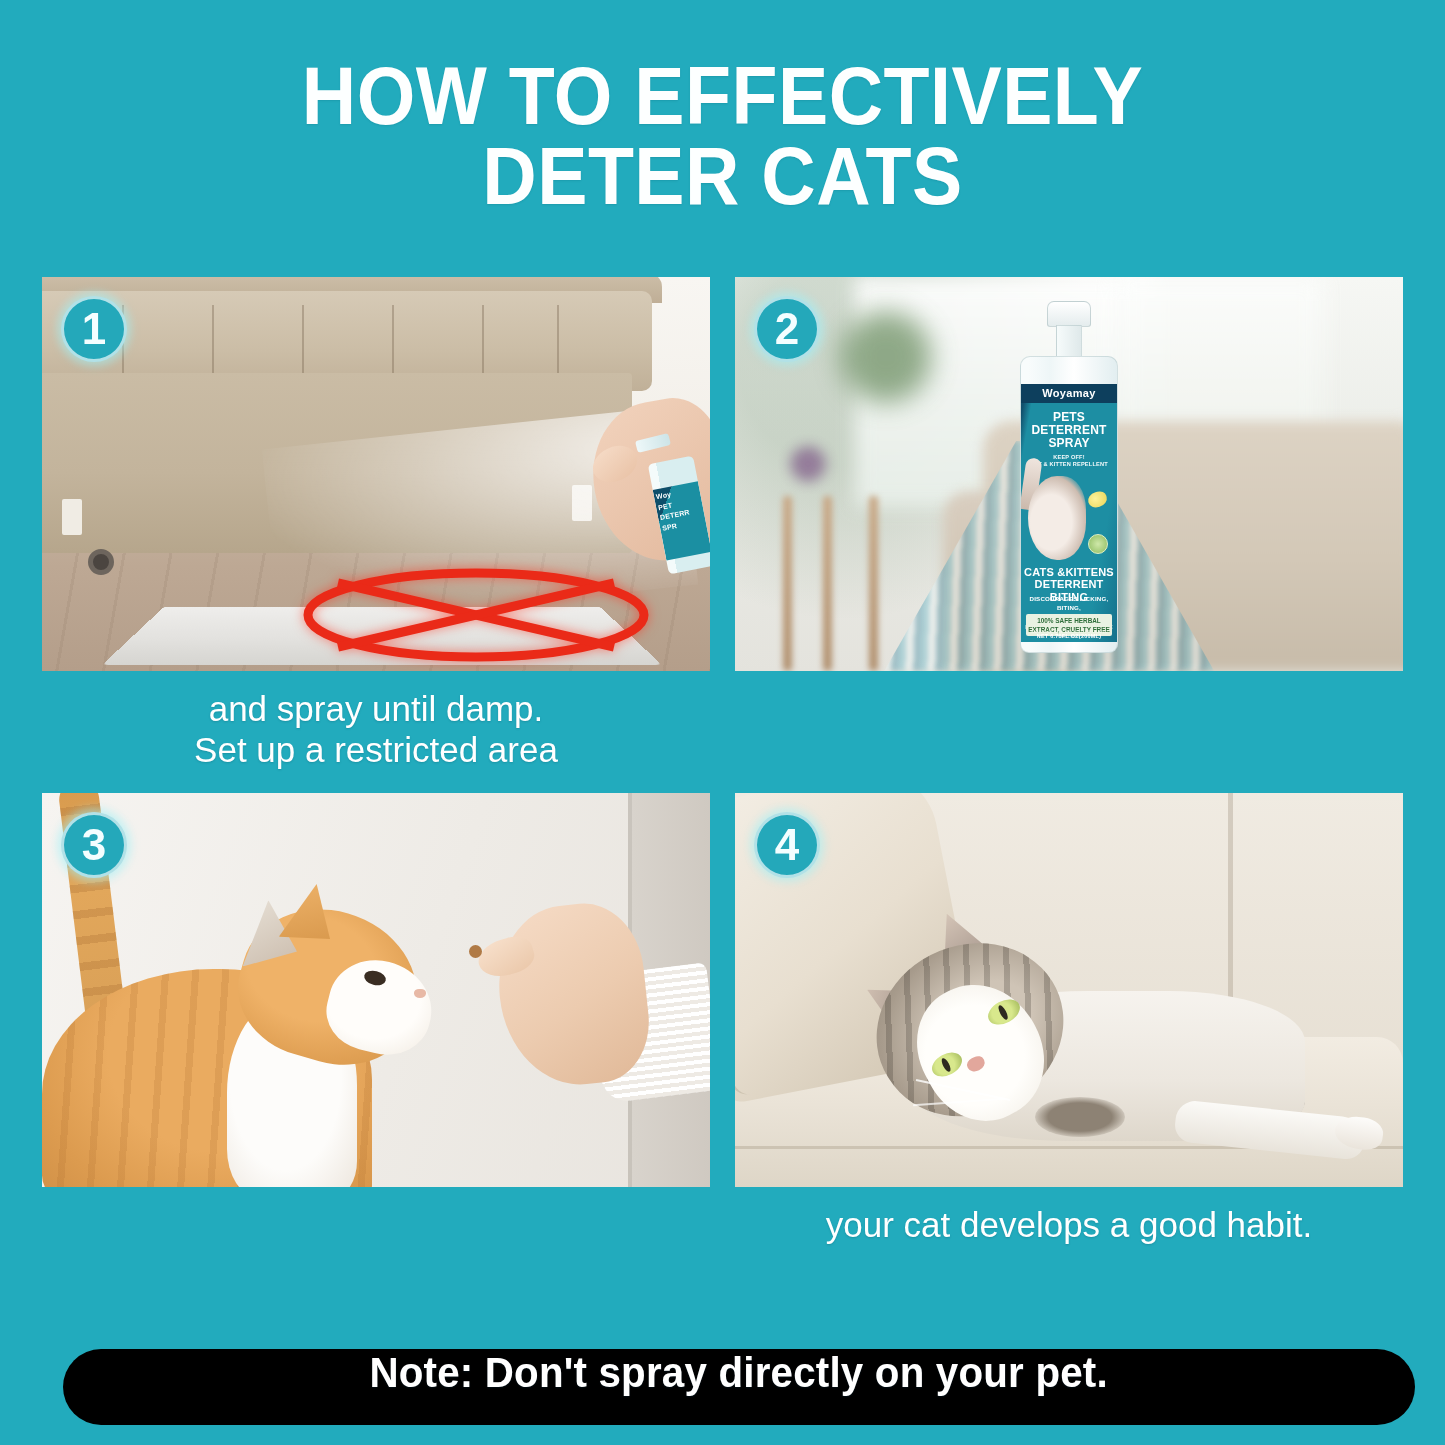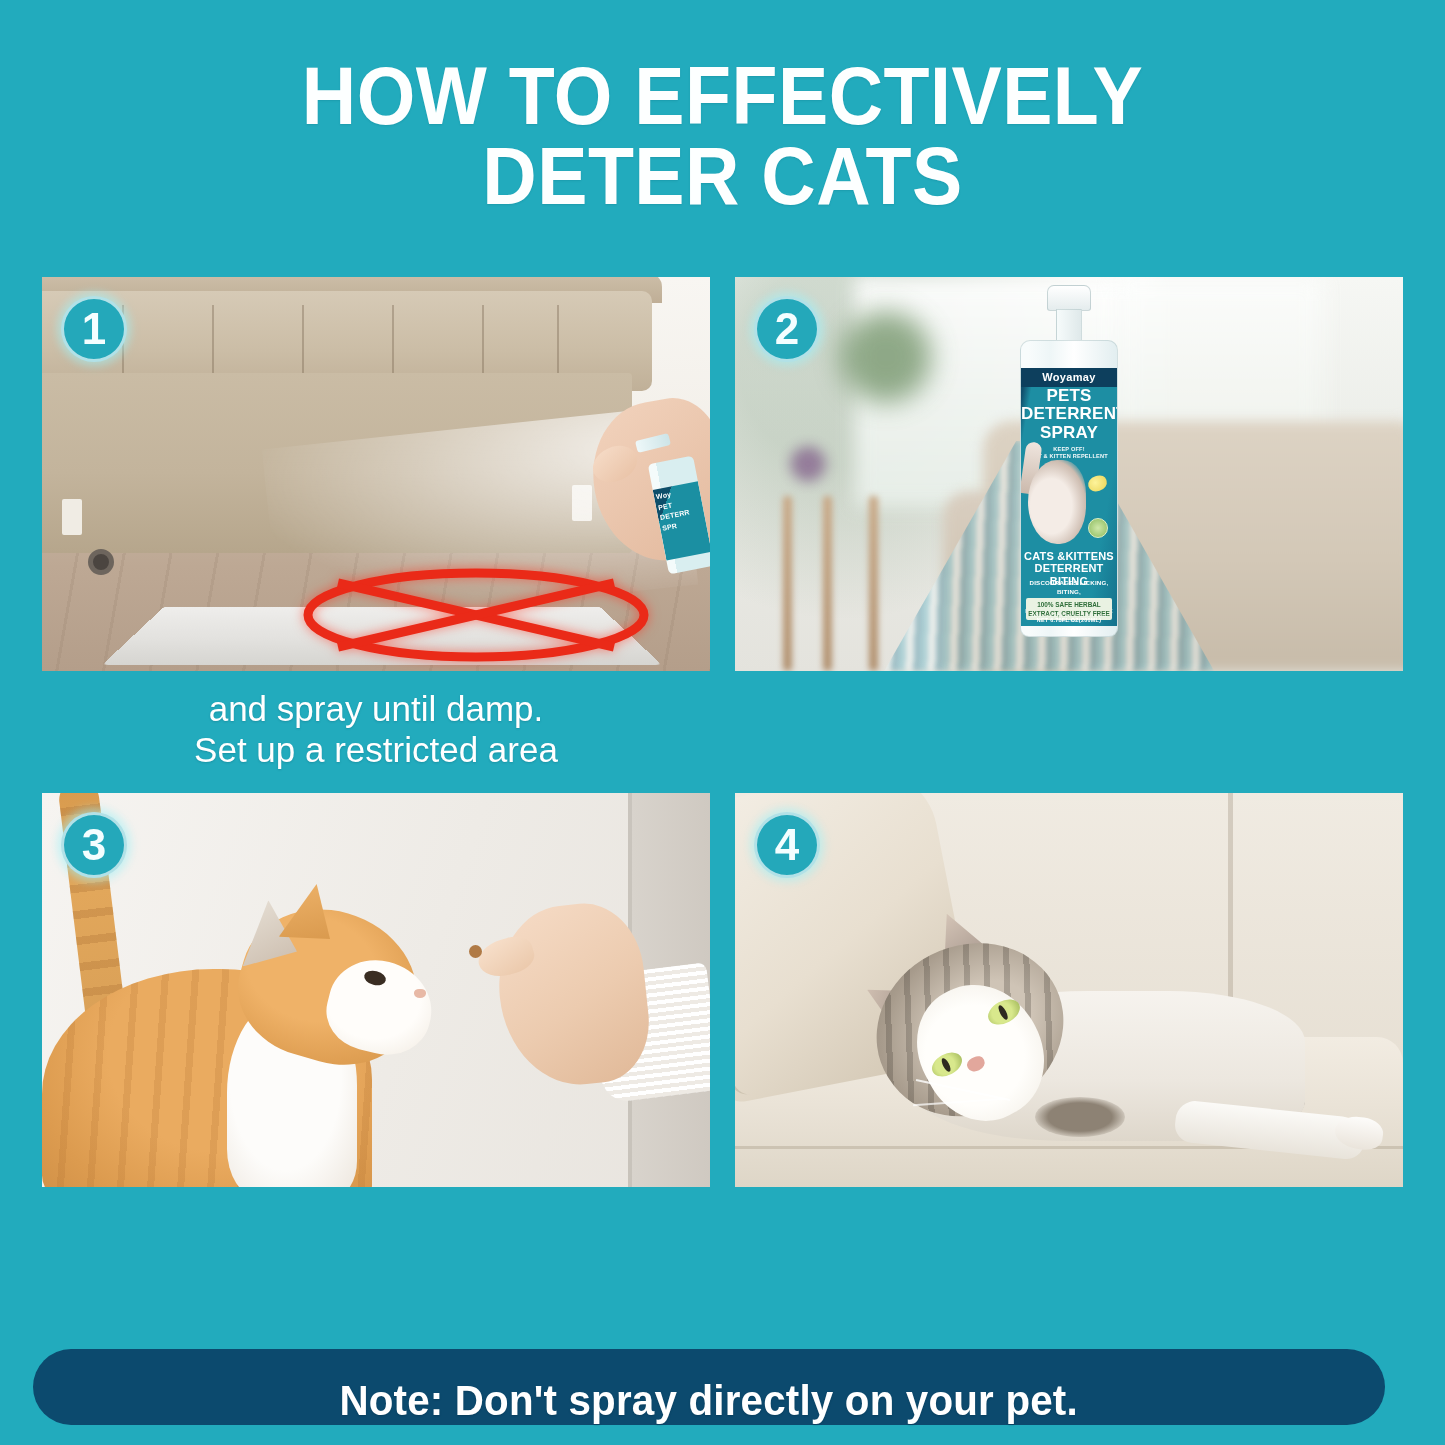--- a/index.html
+++ b/index.html
@@ -224,21 +224,21 @@
   .p2-fan {
     position: absolute; left: 50%; bottom: 0; transform: translateX(-56%);
     width: 330px; height: 230px;
     background:
       repeating-linear-gradient(92deg, rgba(120,190,205,0.55) 0 7px, rgba(240,248,248,0.55) 7px 15px, rgba(60,140,165,0.45) 15px 22px);
     clip-path: polygon(40% 0%, 60% 0%, 100% 100%, 0% 100%);
     filter: blur(2.5px); opacity: .9;
   }
 
   .bottle {
-    position: absolute; left: 50%; top: 8px; transform: translateX(-50%);
+    position: absolute; left: 50%; top: 24px; transform: translateX(-50%);
     width: 98px; height: 352px; z-index: 10;
   }
   .bottle-trigger {
     position: absolute; left: 50%; transform: translateX(-50%); top: 0;
     width: 44px; height: 26px;
     background: linear-gradient(180deg,#ffffff,#e4eced);
     border-radius: 7px 7px 3px 3px;
     border: 1px solid rgba(170,190,192,0.6);
   }
   .bottle-neck {
@@ -263,22 +263,22 @@
     overflow: hidden;
   }
   .label-brandbar {
     background: #0d3f5d;
     padding: 3px 0 4px;
     font-size: 11px;
     font-weight: bold;
     letter-spacing: .3px;
   }
   .label-h1 {
-    font-size: 17px; font-weight: bold; line-height: 1.08;
-    padding-top: 0; letter-spacing: .2px;
+    font-size: 12px; font-weight: bold; line-height: 1.08;
+    padding-top: 8px; letter-spacing: .2px;
   }
   .label-sub {
     font-size: 5.6px; font-weight: bold; padding-top: 4px; opacity: .95;
     letter-spacing: .2px; line-height: 1.3;
   }
   .label-cat {
     position: absolute; left: 7px; top: 92px; width: 58px; height: 84px;
     background: radial-gradient(ellipse at 40% 55%, #f4ece6 0 42%, #cdbcb0 70%, rgba(205,188,176,0) 85%);
     border-radius: 50% 40% 45% 50%;
   }
@@ -527,28 +527,28 @@
   }
   .p4-spot {
     position: absolute; left: 300px; bottom: 50px; width: 90px; height: 40px;
     background: radial-gradient(ellipse,#8d8274 0 50%, rgba(141,130,116,0) 78%);
     border-radius: 50%;
   }
 
   
   .note {
     position: absolute;
-    left: 33px;
+    left: 63px;
     top: 1349px;
     width: 1352px;
     height: 76px;
-    background: #0c4a6e;
+    background: #000000;
     border-radius: 40px;
     display: flex;
-    align-items: flex-end;
+    align-items: flex-start;
     justify-content: center;
   }
   .note-text {
     color: #ffffff;
     font-size: 42px;
     font-weight: bold;
     letter-spacing: .2px;
     transform: scaleX(0.96);
     text-shadow: 0 1px 2px rgba(0,40,60,0.35);
   }
@@ -724,20 +724,21 @@
       <div class="p4-face-white"></div>
       <div class="p4-eye1"></div>
       <div class="p4-eye2"></div>
       <div class="p4-nose"></div>
       <div class="p4-whisk"></div>
       <div class="p4-whisk2"></div>
 
       <div class="badge">4</div>
     </div>
     <div class="caption">
+      <span>your cat develops a good habit.</span>
     </div>
   </div>
 
 </div>
 
 <div class="note">
   <div class="note-text">Note: Don't spray directly on your pet.</div>
 </div>
 
 </body></html>

